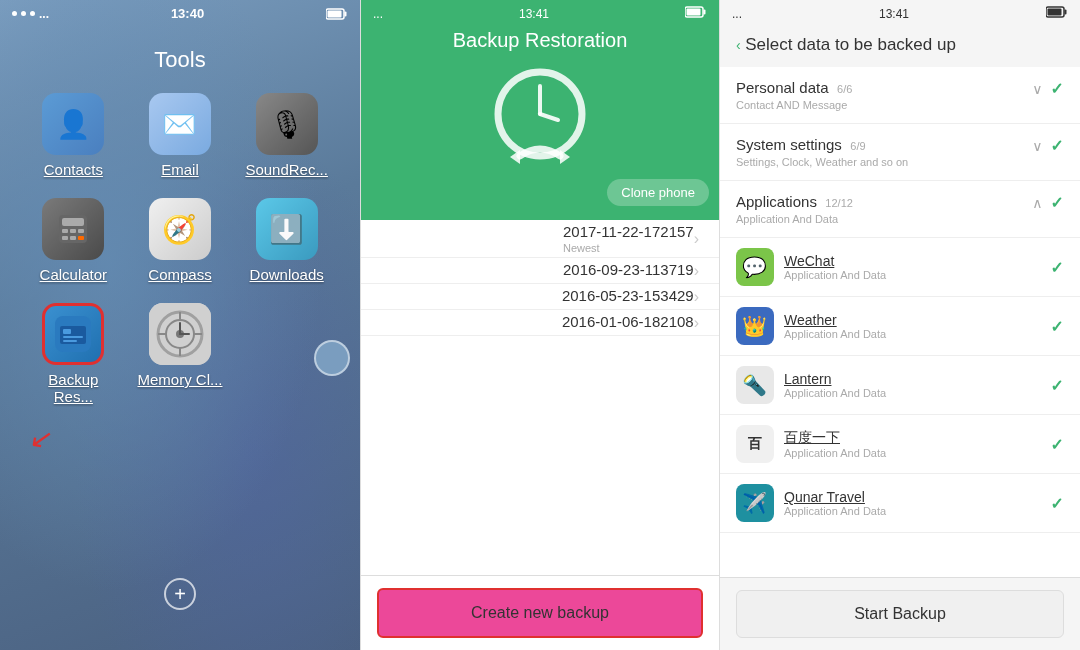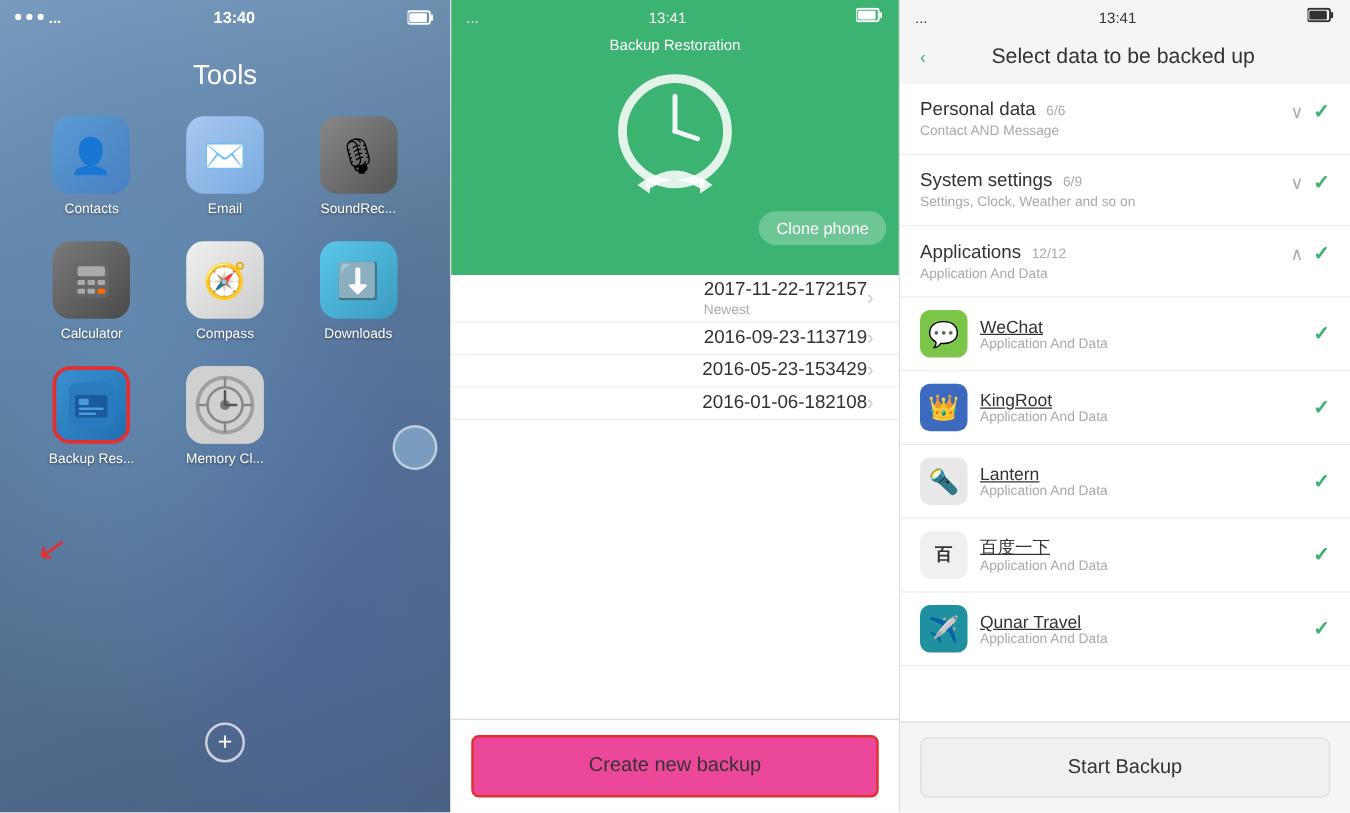--- a/index.html
+++ b/index.html
@@ -73,23 +73,24 @@
       width: 62px;
       height: 62px;
       border-radius: 14px;
       display: flex;
       align-items: center;
       justify-content: center;
       font-size: 28px;
     }
     .ios-app-label {
       color: white;
-      font-size: 11px;
+      font-size: 15px;
       text-align: center;
       text-shadow: 0 1px 2px rgba(0,0,0,0.5);
+      text-decoration: underline;
     }
     .app-contacts { background: linear-gradient(135deg, #5b9bd5, #4a7fbf); }
     .app-email { background: linear-gradient(135deg, #a8c8f0, #7aaae0); }
     .app-sound { background: linear-gradient(135deg, #888, #555); }
     .app-calculator { background: linear-gradient(135deg, #7a7a7a, #4a4a4a); }
     .app-compass { background: linear-gradient(135deg, #f0f0f0, #ccc); }
     .app-downloads { background: linear-gradient(135deg, #5bc8e8, #3a9abf); }
     .app-backup {
       background: linear-gradient(135deg, #3a90d0, #2070b0);
       border: 3px solid #e03030;
@@ -163,28 +164,28 @@
       width: 100%;
       display: flex;
       justify-content: space-between;
       align-items: center;
       padding: 6px 12px;
       color: white;
       font-size: 12px;
     }
     .backup-title {
       color: white;
-      font-size: 12px;
+      font-size: 20px;
       font-weight: 400;
       margin-top: 2px;
     }
     .clone-btn {
       position: absolute;
       right: 10px;
-      bottom: 24px;
+      bottom: 14px;
       background: rgba(255,255,255,0.25);
       color: white;
       padding: 6px 14px;
       border-radius: 16px;
       font-size: 13px;
       cursor: pointer;
     }
     .backup-list {
       flex: 1;
       overflow-y: auto;
@@ -248,21 +249,20 @@
       color: #333;
     }
     .select-header {
       padding: 8px 16px 12px;
       background: #f5f5f5;
     }
     .select-title {
       font-size: 17px;
       color: #333;
       font-weight: 400;
-      margin-left: 48px;
     }
     .select-back {
       color: #3cb371;
       font-size: 14px;
       cursor: pointer;
     }
     .select-list {
       flex: 1;
       overflow-y: auto;
       background: white;
@@ -571,21 +571,21 @@
       <div class="app-item-info">
         <div class="app-item-name">WeChat</div>
         <div class="app-item-sub">Application And Data</div>
       </div>
       <span class="app-check">✓</span>
     </div>
 
     <div class="app-item">
       <div class="app-item-icon app-kingroot">👑</div>
       <div class="app-item-info">
-        <div class="app-item-name">KingRoot</div>
+        <div class="app-item-name">Weather</div>
         <div class="app-item-sub">Application And Data</div>
       </div>
       <span class="app-check">✓</span>
     </div>
 
     <div class="app-item">
       <div class="app-item-icon app-lantern">🔦</div>
       <div class="app-item-info">
         <div class="app-item-name">Lantern</div>
         <div class="app-item-sub">Application And Data</div>

